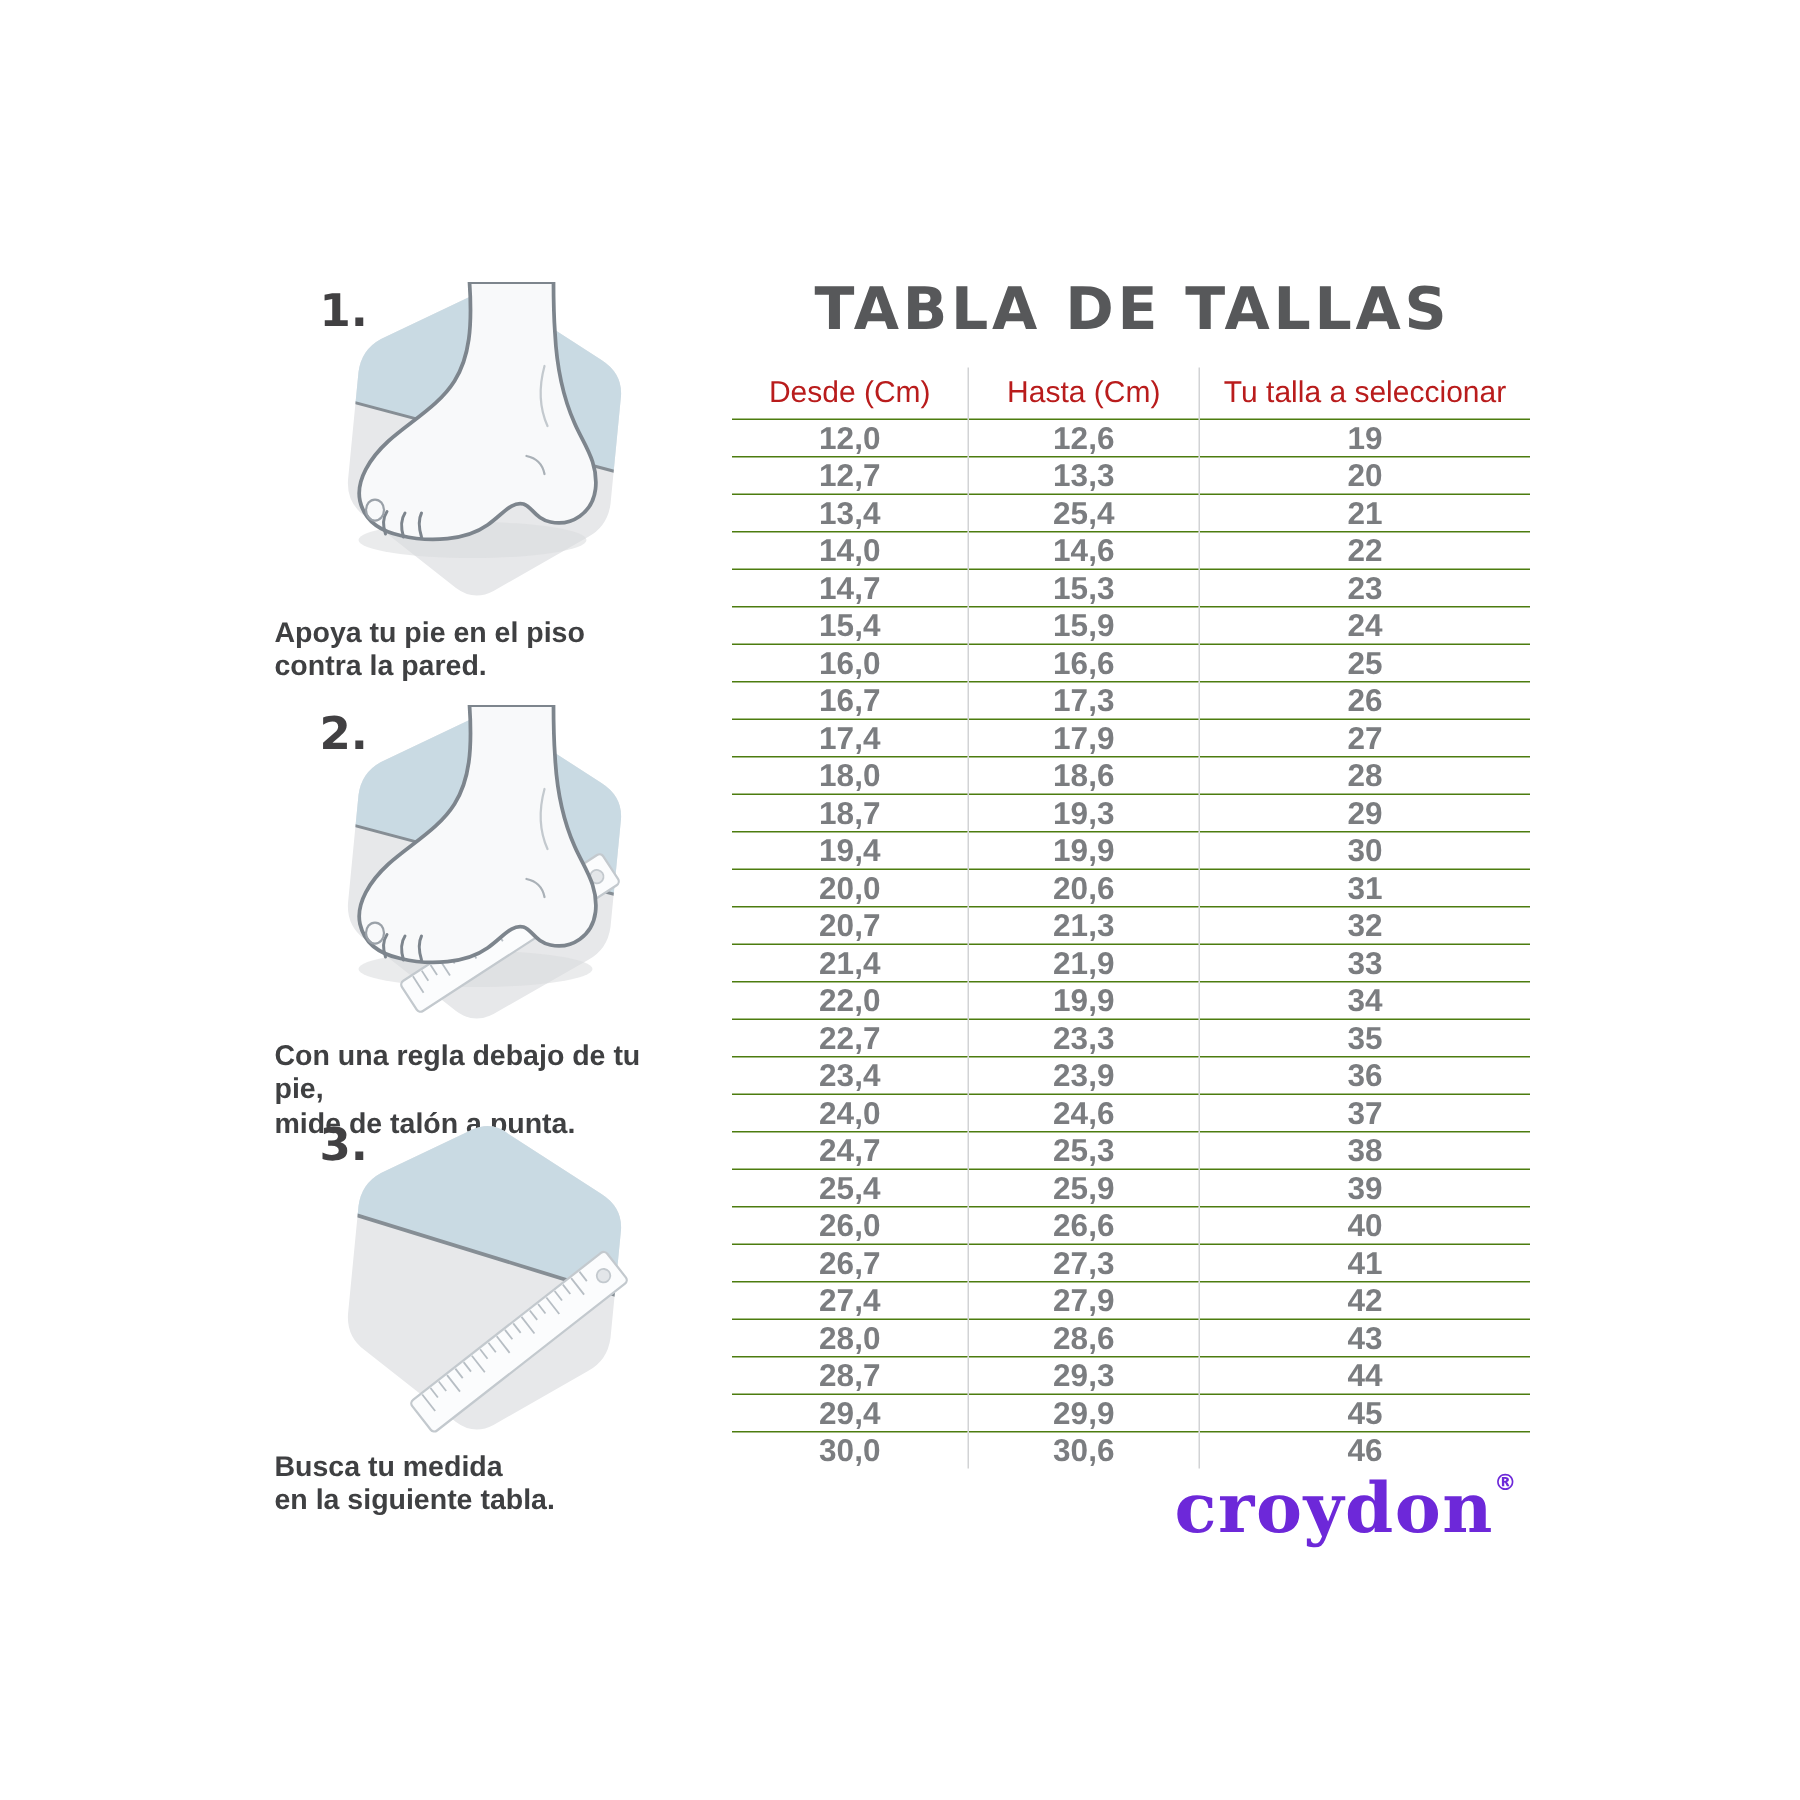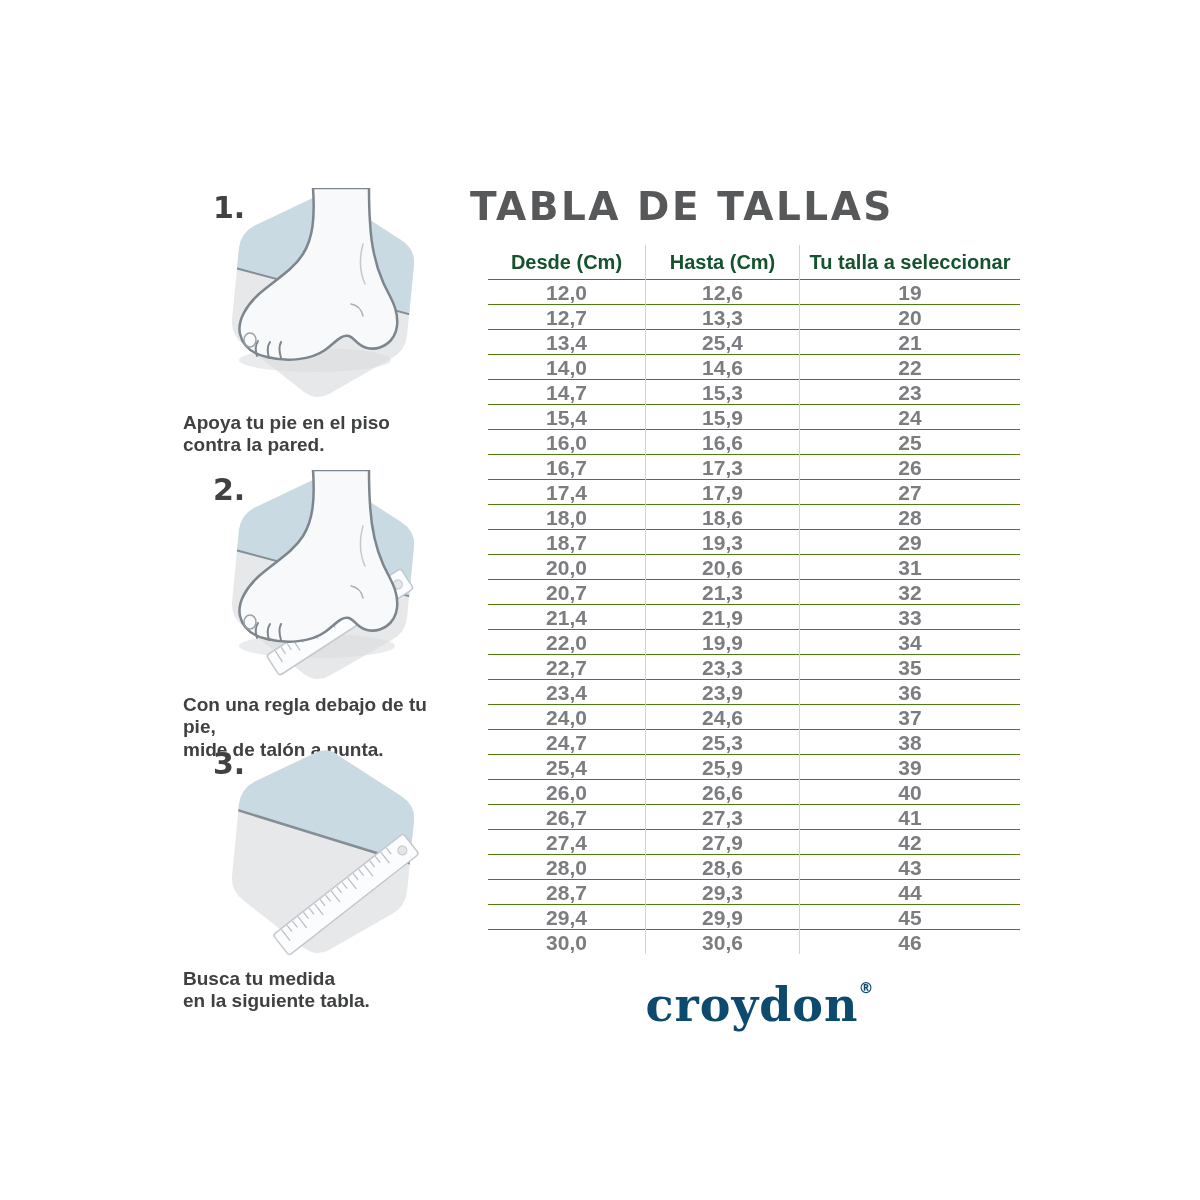--- a/index.html
+++ b/index.html
@@ -9,30 +9,30 @@
   
   .step { position:absolute; left:183px; width:275px; }
   .step-1 { top:188px; }
   .step-2 { top:470px; }
   .step-3 { top:744px; }
   .step-number { position:absolute; left:30px; top:2px; font-size:30px; font-weight:bold; color:#414042; z-index:2; font-family:"DejaVu Sans", sans-serif; }
   .step-illustration { display:block; margin:0 auto; width:232px; height:218px; }
   .step-caption { margin-top:6px; text-align:left; font-size:19px; font-weight:bold; line-height:1.18; color:#3f4042; white-space:pre-line; }
 
   
-  .chart-title { position:absolute; top:184px; left:470px; width:570px; font-size:39px; font-weight:bold; letter-spacing:2.5px; color:#57585a; font-family:"DejaVu Sans", sans-serif; }
+  .chart-title { position:absolute; top:184px; left:470px; width:570px; text-align:center; font-size:39px; font-weight:bold; letter-spacing:2.5px; color:#57585a; font-family:"DejaVu Sans", sans-serif; }
   .size-table { position:absolute; top:245px; left:488px; width:530px; border-collapse:collapse; table-layout:fixed; }
-  .size-table th { height:34px; vertical-align:middle; font-size:20px; font-weight:bold; color:#14532d; padding:0; }
+  .size-table th { height:34px; vertical-align:middle; font-size:20px; font-weight:normal; color:#b91c1c; padding:0; }
   .size-table td { height:24px; vertical-align:middle; text-align:center; font-size:21px; font-weight:bold; color:#7b7d80; padding:0; line-height:1; }
   .size-table tbody tr { border-top:1px solid #4d7c0f; }
   .size-table th:nth-child(1), .size-table td:nth-child(1),
   .size-table th:nth-child(2), .size-table td:nth-child(2) { border-right:1px solid #d2d3d5; }
 
   
-  .brand-logo { position:absolute; top:978px; left:480px; width:560px; text-align:center; color:#0c4a6e; font-family:"DejaVu Serif", serif; font-weight:bold; font-size:46px; letter-spacing:1px; }
+  .brand-logo { position:absolute; top:978px; left:452px; width:560px; text-align:right; color:#6d28d9; font-family:"DejaVu Serif", serif; font-weight:bold; font-size:46px; letter-spacing:1px; }
   .brand-logo .registered { font-size:15px; vertical-align:28px; font-family:"DejaVu Sans", sans-serif; }
 </style>
 </head>
 <body>
 
 <div class="canvas">
 
   <div class="step step-1">
     <div class="step-number">1.</div>
     <svg class="step-illustration" viewBox="0 0 232 218">
@@ -225,20 +225,25 @@
           <td>18,6</td>
           <td>28</td>
         </tr>
 
         <tr>
           <td>18,7</td>
           <td>19,3</td>
           <td>29</td>
         </tr>
 
+        <tr>
+          <td>19,4</td>
+          <td>19,9</td>
+          <td>30</td>
+        </tr>
 
         <tr>
           <td>20,0</td>
           <td>20,6</td>
           <td>31</td>
         </tr>
 
         <tr>
           <td>20,7</td>
           <td>21,3</td>

